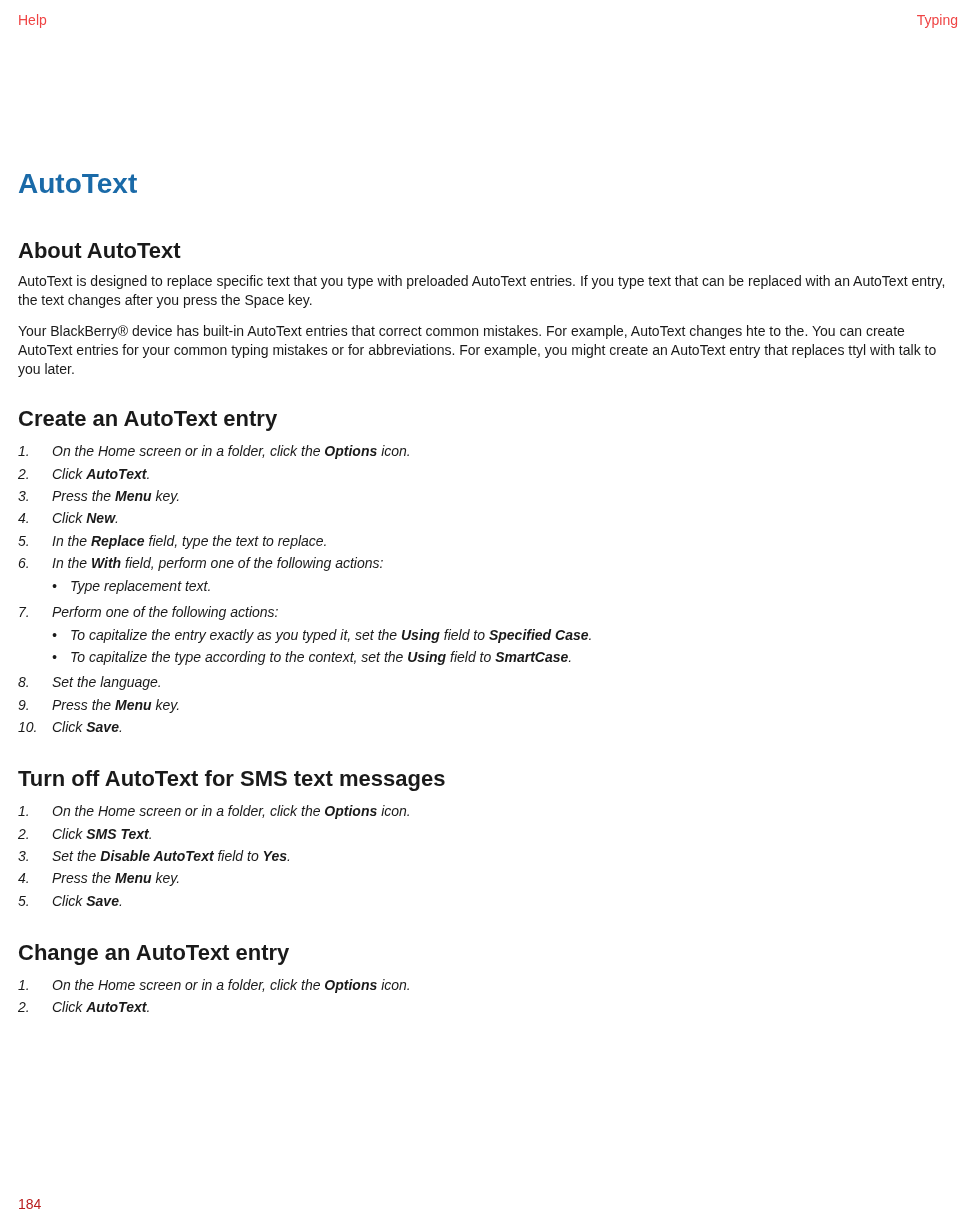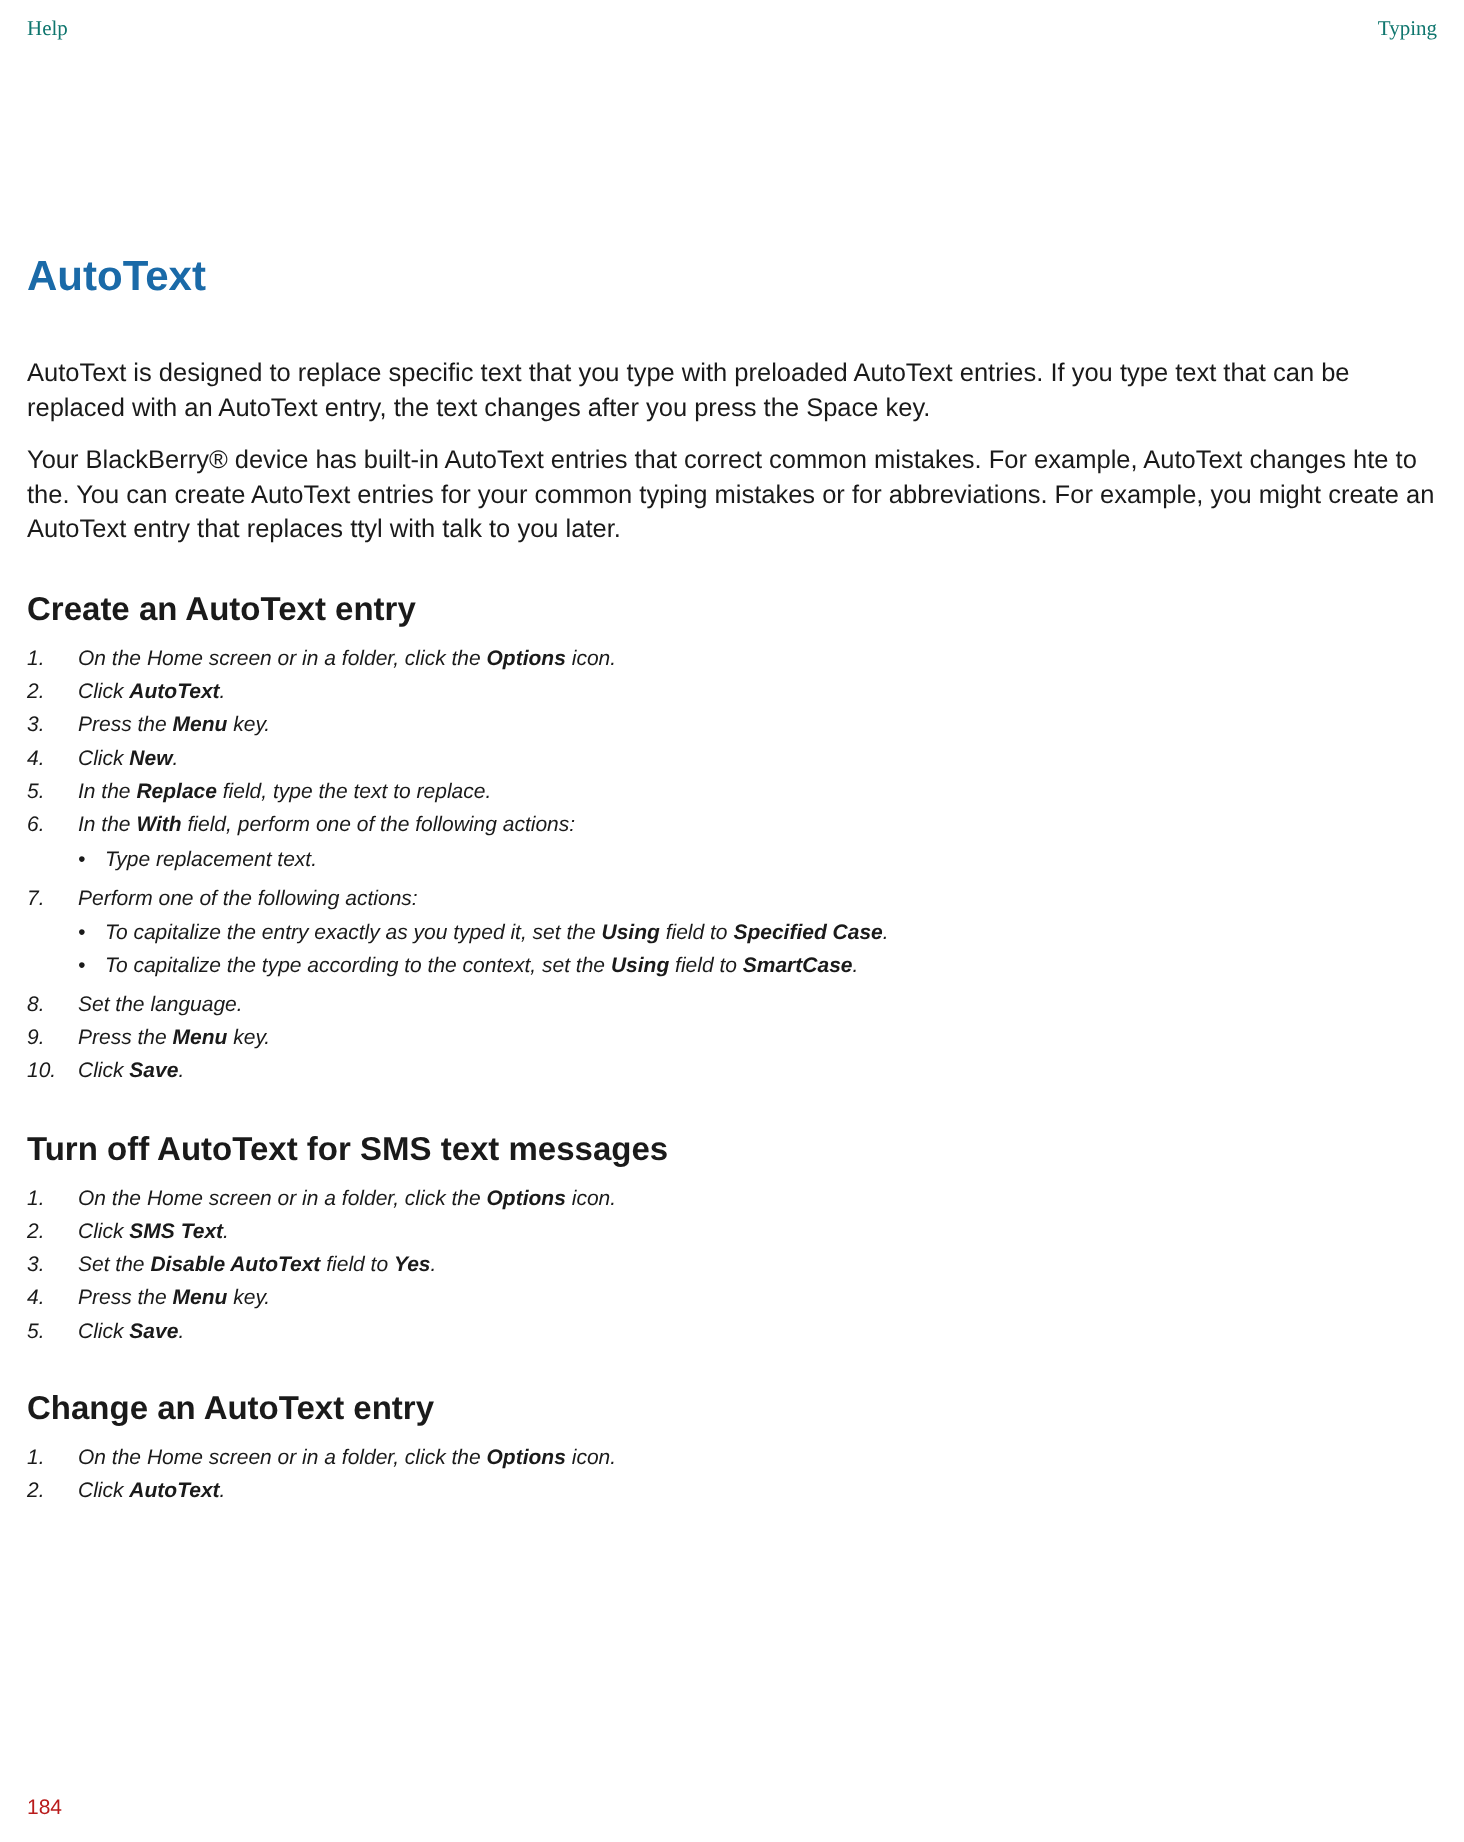--- a/index.html
+++ b/index.html
@@ -14,38 +14,37 @@
   .page {
     width: 976px;
     min-height: 1228px;
     padding: 12px 18px 18px 18px;
     position: relative;
   }
   .header-row {
     display: flex;
     justify-content: space-between;
     font-size: 14px;
-    color: #0f766e;
+    color: #ef4444;
     margin-bottom: 140px;
-    font-family: Liberation Serif, serif;
   }
   h1.section-title {
     font-size: 28px;
     font-weight: 700;
     color: #1a6aa8;
     margin: 0 0 38px 0;
   }
   h2.sub-title {
     font-size: 22px;
     font-weight: 700;
     color: #1a1a1a;
     margin: 0 0 8px 0;
   }
   p.body-text {
-    font-size: 17px;
+    font-size: 14px;
     line-height: 1.35;
     margin: 0 0 12px 0;
   }
   .block { margin-bottom: 28px; }
   ol.steps {
     list-style: none;
     padding: 0;
     margin: 4px 0 0 0;
     counter-reset: step;
     font-size: 14px;
@@ -94,20 +93,21 @@
 <div class="page">
 
   <div class="header-row">
     <span>Help</span>
     <span>Typing</span>
   </div>
 
   <h1 class="section-title">AutoText</h1>
 
   <div class="block">
+    <h2 class="sub-title">About AutoText</h2>
     <p class="body-text">AutoText is designed to replace specific text that you type with preloaded AutoText entries. If you type text that can be replaced with an AutoText entry, the text changes after you press the Space key.</p>
     <p class="body-text">Your BlackBerry® device has built-in AutoText entries that correct common mistakes. For example, AutoText changes hte to the. You can create AutoText entries for your common typing mistakes or for abbreviations. For example, you might create an AutoText entry that replaces ttyl with talk to you later.</p>
   </div>
 
   <div class="block">
     <h2 class="sub-title">Create an AutoText entry</h2>
     <ol class="steps">
       <li><span>On the Home screen or in a folder, click the </span><b>Options</b><span> icon.</span></li>
       <li><span>Click </span><b>AutoText</b><span>.</span></li>
       <li><span>Press the </span><b>Menu</b><span> key.</span></li>

